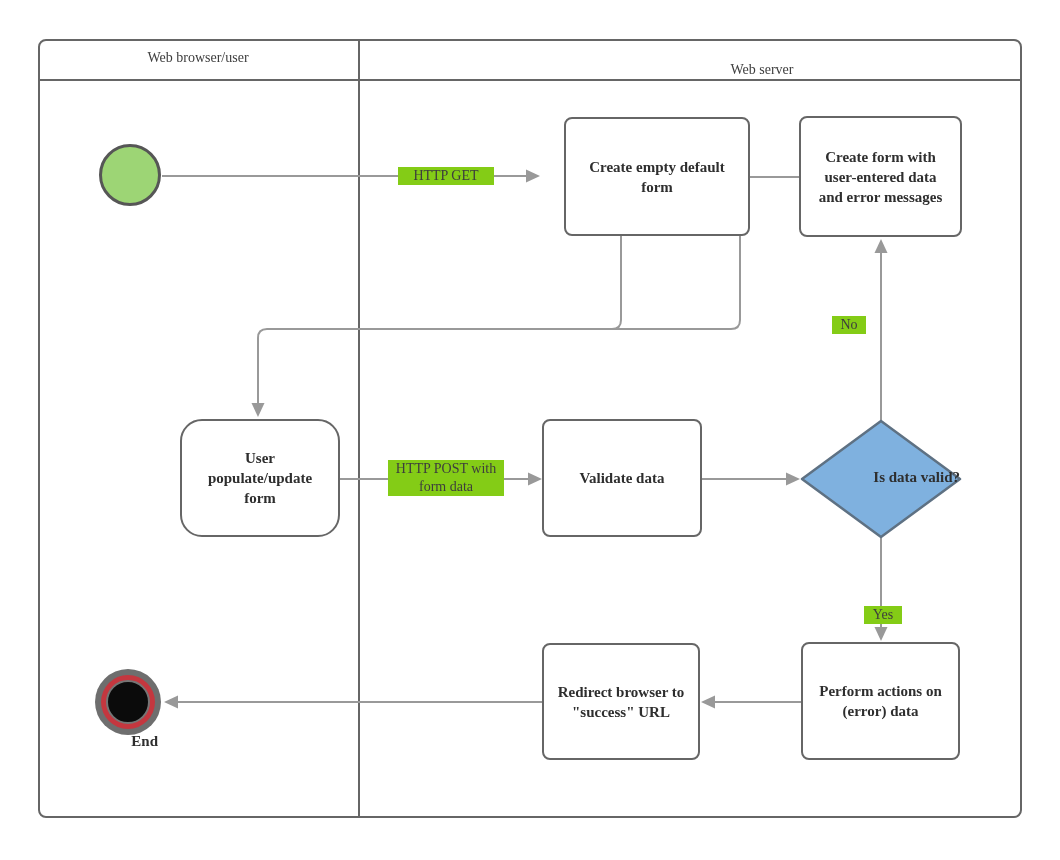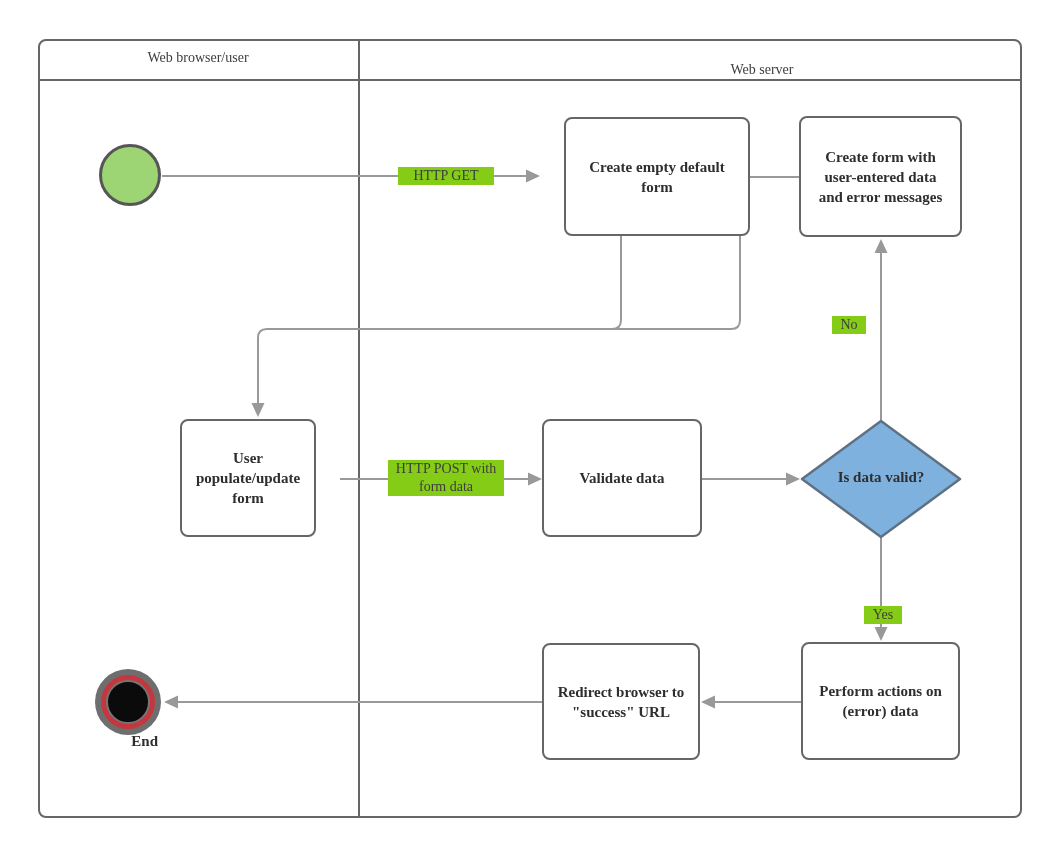--- a/index.html
+++ b/index.html
@@ -20,39 +20,39 @@
   .wire{fill:none;stroke:#999;stroke-width:2;}
   .arrow{fill:#999;stroke:none;}
 
   
   .node{position:absolute;background:#fff;border:2px solid #666;border-radius:8px;
         display:flex;align-items:center;justify-content:center;text-align:center;
         font-weight:bold;font-size:15px;line-height:20px;padding:0 12px;
         box-sizing:border-box;z-index:3;color:#2e2e2e;}
   .n-create-empty{left:564px;top:117px;width:186px;height:119px;}
   .n-create-error{left:799px;top:116px;width:163px;height:121px;}
-  .n-user-populate{left:180px;top:419px;width:136px;height:118px;}
+  .n-user-populate{left:180px;top:419px;width:160px;height:118px;border-radius:22px;}
   .n-validate{left:542px;top:419px;width:160px;height:118px;}
   .n-redirect{left:542px;top:643px;width:158px;height:117px;}
   .n-perform{left:801px;top:642px;width:159px;height:118px;}
 
   .start-node{position:absolute;left:99px;top:144px;width:62px;height:62px;border-radius:50%;
               background:#9dd575;border:3px solid #565656;box-sizing:border-box;z-index:3;}
   .start-label{position:absolute;left:80px;top:231px;width:100px;text-align:center;
                font-weight:bold;font-size:15px;line-height:23px;z-index:3;color:#2e2e2e;}
 
   .end-node{position:absolute;left:95px;top:669px;width:66px;height:66px;border-radius:50%;
             background:#6e6e6e;z-index:3;}
   .end-ring{position:absolute;left:6px;top:6px;width:54px;height:54px;border-radius:50%;background:#c4373f;}
   .end-core{position:absolute;left:11px;top:11px;width:44px;height:44px;border-radius:50%;
             background:#0b0b0b;border:2px solid #757575;box-sizing:border-box;}
   .end-label{position:absolute;left:98px;top:733px;width:60px;text-align:right;
              font-weight:bold;font-size:15px;z-index:4;color:#2e2e2e;}
 
-  .diamond-label{position:absolute;left:802px;top:469px;width:158px;text-align:center;
+  .diamond-label{position:absolute;left:802px;top:469px;width:158px;text-align:right;
                  font-weight:bold;font-size:15px;z-index:3;color:#2e2e2e;}
 
   
   .edge-label{position:absolute;background:#84cc16;font-size:14px;color:#3d3d3d;
               text-align:center;z-index:3;line-height:18px;padding:0 2px;}
   .l-get{left:398px;top:167px;width:92px;}
   .l-post{left:388px;top:460px;width:112px;}
   .l-no{left:832px;top:316px;width:30px;}
   .l-yes{left:864px;top:606px;width:34px;}
 </style>

